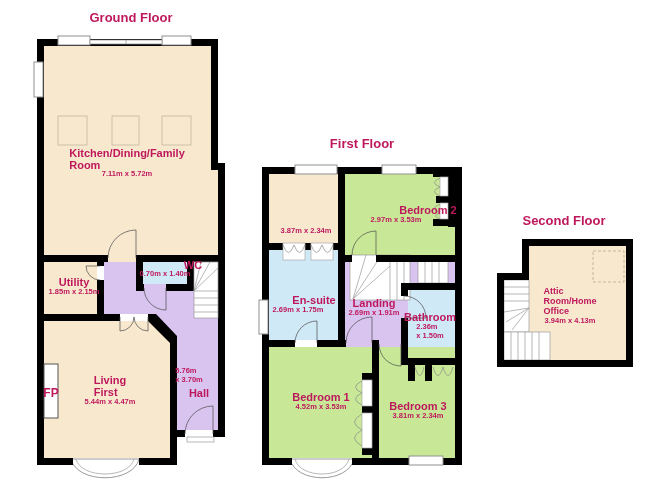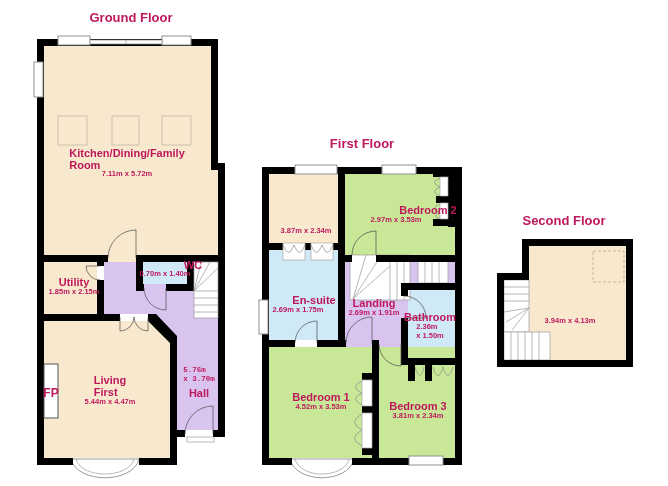--- a/index.html
+++ b/index.html
@@ -221,21 +221,21 @@
 
   <div class="lbl title" style="left:131px;top:11px;">Ground Floor</div>
   <div class="lbl name" style="left:127px;top:147px;">Kitchen/Dining/Family
 Room</div>
   <div class="lbl dims" style="left:127px;top:169px;">7.11m x 5.72m</div>
   <div class="lbl name" style="left:74px;top:276px;">Utility</div>
   <div class="lbl dims" style="left:74px;top:287px;">1.85m x 2.15m</div>
   <div class="lbl name" style="left:165px;top:259px;margin-left:28px;">WC</div>
   <div class="lbl dims" style="left:165px;top:269px;">0.70m x 1.40m</div>
   <div class="lbl name" style="left:199px;top:355px;margin-top:32px;">Hall</div>
-  <div class="lbl dims" style="left:199px;top:366px;font-family:Liberation Mono, monospace;">5.76m
+  <div class="lbl dims" style="left:189px;top:366px;">5.76m
 x 3.70m</div>
   <div class="lbl name" style="left:110px;top:374px;">Living
 First</div>
   <div class="lbl dims" style="left:110px;top:397px;">5.44m x 4.47m</div>
   <div class="lbl tiny" style="left:51px;top:386px;">FP</div>
 
   <div class="lbl title" style="left:362px;top:137px;">First Floor</div>
   <div class="lbl dims" style="left:306px;top:226px;">3.87m x 2.34m</div>
   <div class="lbl name" style="left:396px;top:204px;margin-left:32px;">Bedroom 2</div>
   <div class="lbl dims" style="left:396px;top:215px;">2.97m x 3.53m</div>
@@ -245,14 +245,17 @@
   <div class="lbl dims" style="left:374px;top:308px;">2.69m x 1.91m</div>
   <div class="lbl name" style="left:430px;top:311px;">Bathroom</div>
   <div class="lbl dims" style="left:430px;top:322px;">2.36m
 x 1.50m</div>
   <div class="lbl name" style="left:321px;top:391px;">Bedroom 1</div>
   <div class="lbl dims" style="left:321px;top:402px;">4.52m x 3.53m</div>
   <div class="lbl name" style="left:418px;top:400px;">Bedroom 3</div>
   <div class="lbl dims" style="left:418px;top:411px;">3.81m x 2.34m</div>
 
   <div class="lbl title" style="left:564px;top:214px;">Second Floor</div>
+  <div class="lbl name" style="left:570px;top:286px;font-size:9px;">Attic
+Room/Home
+Office</div>
   <div class="lbl dims" style="left:570px;top:316px;">3.94m x 4.13m</div>
 </div>
 
 </body></html>

